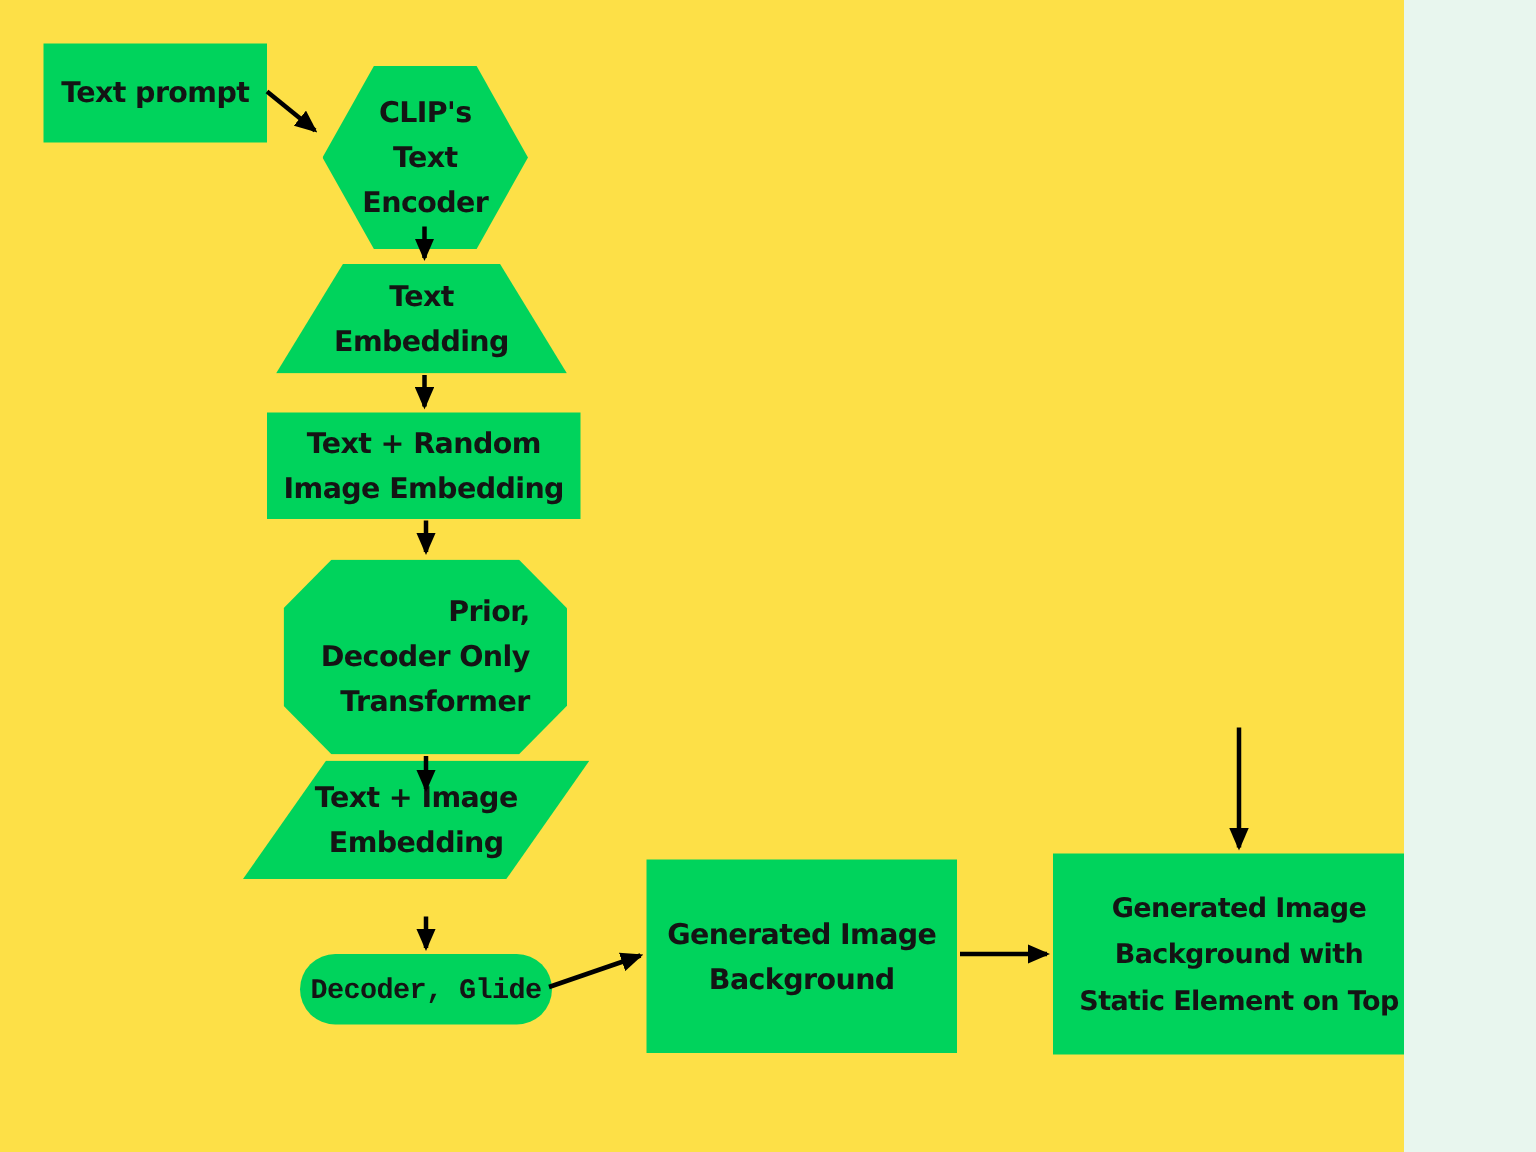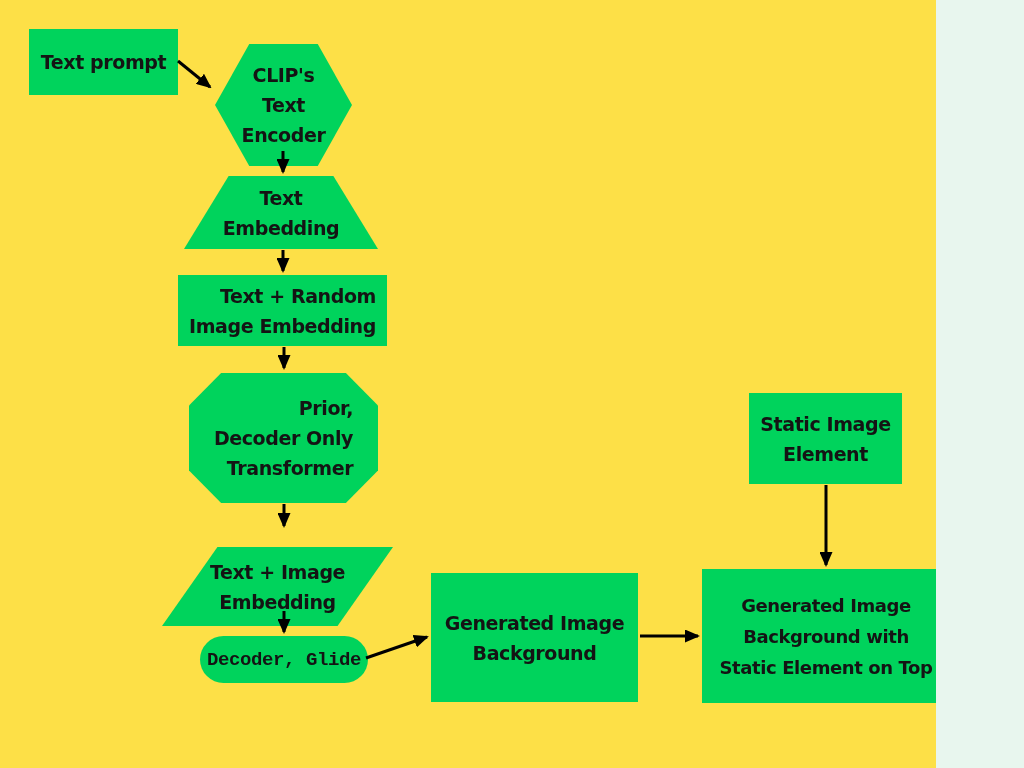--- a/index.html
+++ b/index.html
@@ -40,23 +40,23 @@
   }
   .shape-parallelogram {
     clip-path: polygon(24% 0, 100% 0, 76% 100%, 0 100%);
   }
   .shape-pill { border-radius: 24px; }
 
   
   #n-text-prompt        { left: 29px;  top: 29px;  width: 149px; height: 66px; }
   #n-clip-encoder       { left: 215px; top: 28px;  width: 137px; height: 122px; margin-top: 16px; }
   #n-text-embedding     { left: 184px; top: 176px; width: 194px; height: 73px; }
-  #n-text-random        { left: 178px; top: 275px; width: 209px; height: 71px; text-align: right; }
+  #n-text-random        { left: 178px; top: 275px; width: 209px; height: 71px; }
   #n-prior              { left: 189px; top: 373px; width: 189px; height: 130px; text-align: right; }
-  #n-text-image         { left: 162px; top: 547px; width: 231px; height: 79px; }
+  #n-text-image         { left: 162px; top: 507px; width: 231px; height: 79px; }
   #n-decoder-glide      { left: 200px; top: 636px; width: 168px; height: 47px; font-family: Liberation Mono, monospace; }
   #n-generated-bg       { left: 431px; top: 573px; width: 207px; height: 129px; }
   #n-static-element     { left: 749px; top: 393px; width: 153px; height: 91px; }
   #n-final              { left: 702px; top: 569px; width: 248px; height: 134px; }
 
   svg.edges {
     position: absolute;
     left: 0; top: 0;
     width: 1024px; height: 768px;
     pointer-events: none;
@@ -102,24 +102,20 @@
 
   <div class="node shape-pill" id="n-decoder-glide">
     <div class="label">Decoder, Glide</div>
   </div>
 
   <div class="node" id="n-generated-bg">
     <div class="label">Generated Image
 Background</div>
   </div>
 
-  <div class="node" id="n-static-element">
-    <div class="label">Static Image
-Element</div>
-  </div>
 
   <div class="node dense" id="n-final">
     <div class="label">Generated Image
 Background with
 Static Element on Top</div>
   </div>
 
   <svg class="edges" viewBox="0 0 1024 768" xmlns="http://www.w3.org/2000/svg">
     <defs>
       <marker id="ah" markerUnits="userSpaceOnUse" markerWidth="15" markerHeight="13" viewBox="0 0 15 13" refX="13" refY="6.5" orient="auto">

